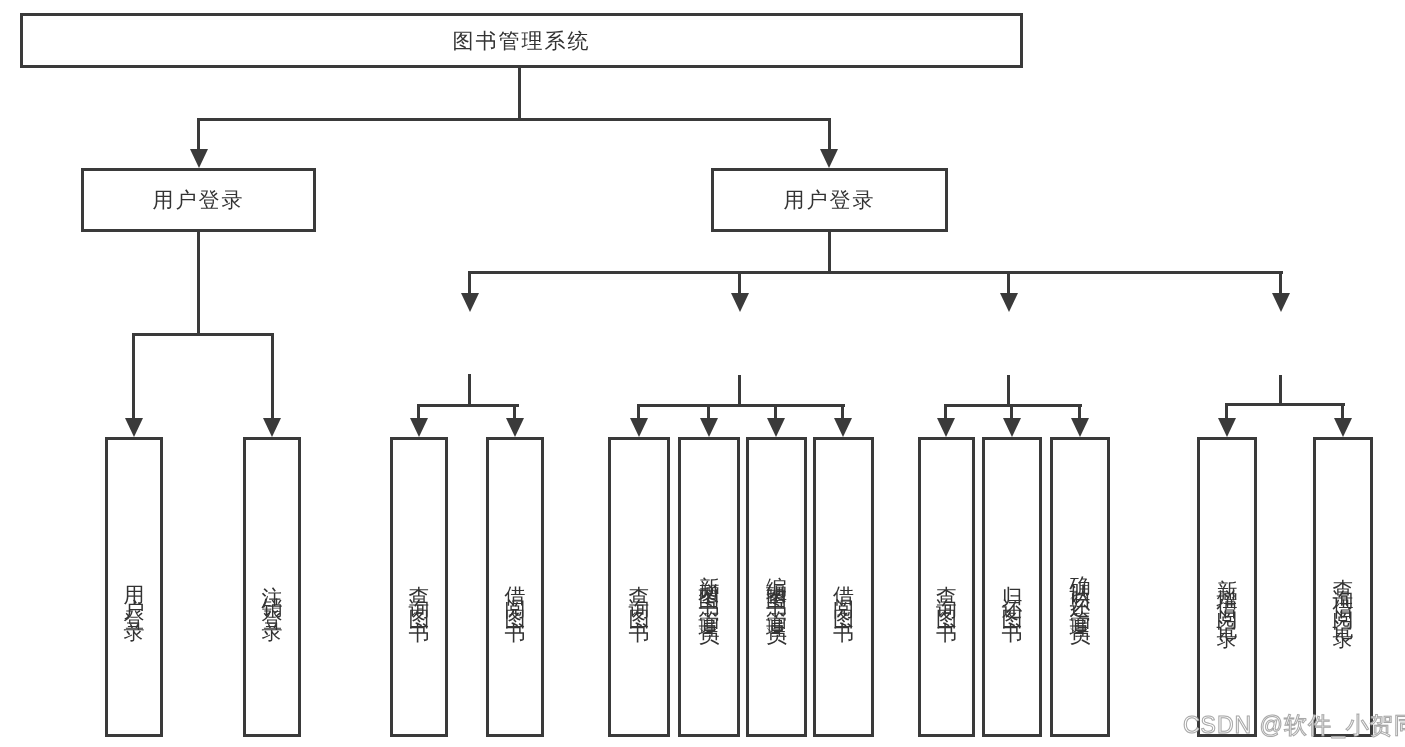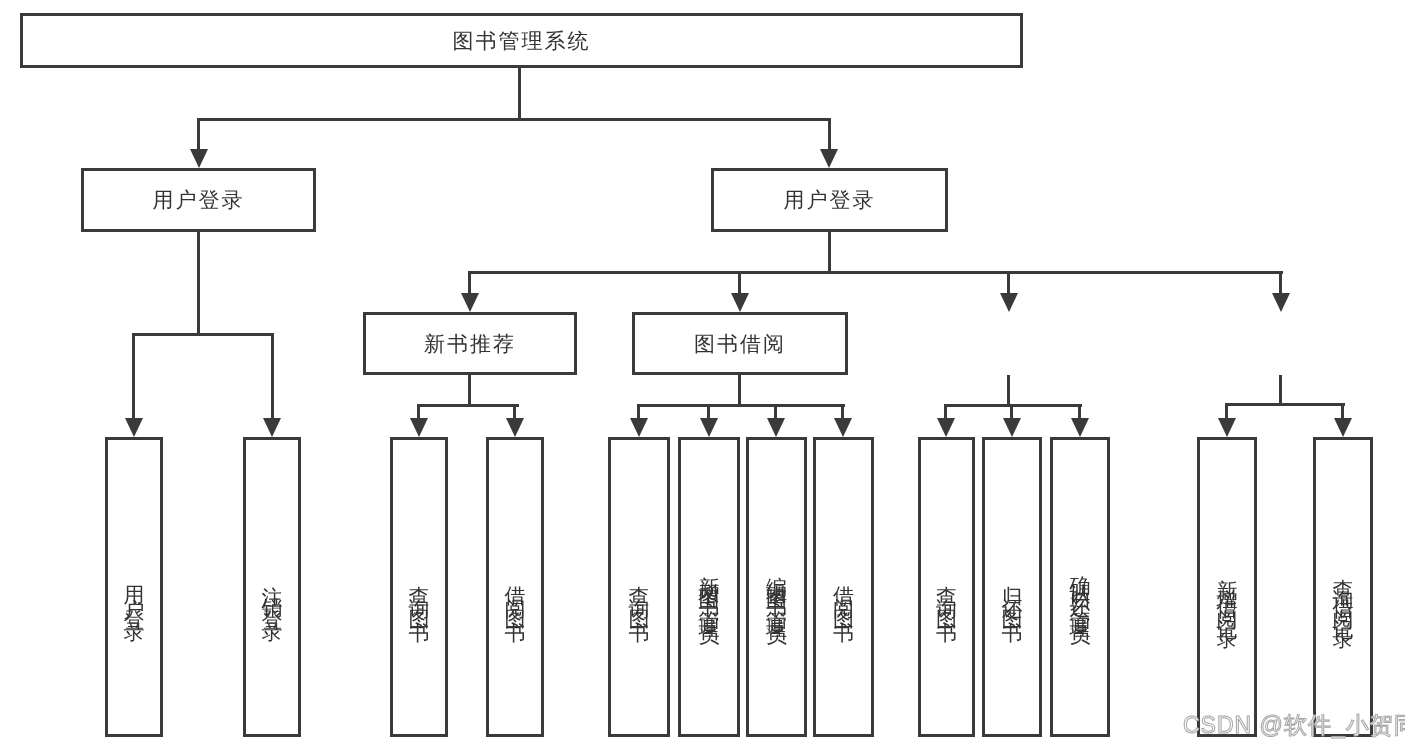--- a/index.html
+++ b/index.html
@@ -43,26 +43,20 @@
   </div>
 
   <div class="box hbox" style="left:81px; top:168px; width:235px; height:64px;">
     <span>用户登录</span>
   </div>
 
   <div class="box hbox" style="left:711px; top:168px; width:237px; height:64px;">
     <span>用户登录</span>
   </div>
 
-  <div class="box hbox" style="left:363px; top:312px; width:214px; height:63px;">
-    <span>新书推荐</span>
-  </div>
-  <div class="box hbox" style="left:632px; top:312px; width:216px; height:63px;">
-    <span>图书借阅</span>
-  </div>
 
   <div class="box leaf" style="left:105px; top:437px; width:58px; height:300px;">
     <span>用户登录</span>
   </div>
   <div class="box leaf" style="left:243px; top:437px; width:58px; height:300px;">
     <span>注销登录</span>
   </div>
 
   <div class="box leaf" style="left:390px; top:437px; width:58px; height:300px;">
     <span>查询图书</span>

